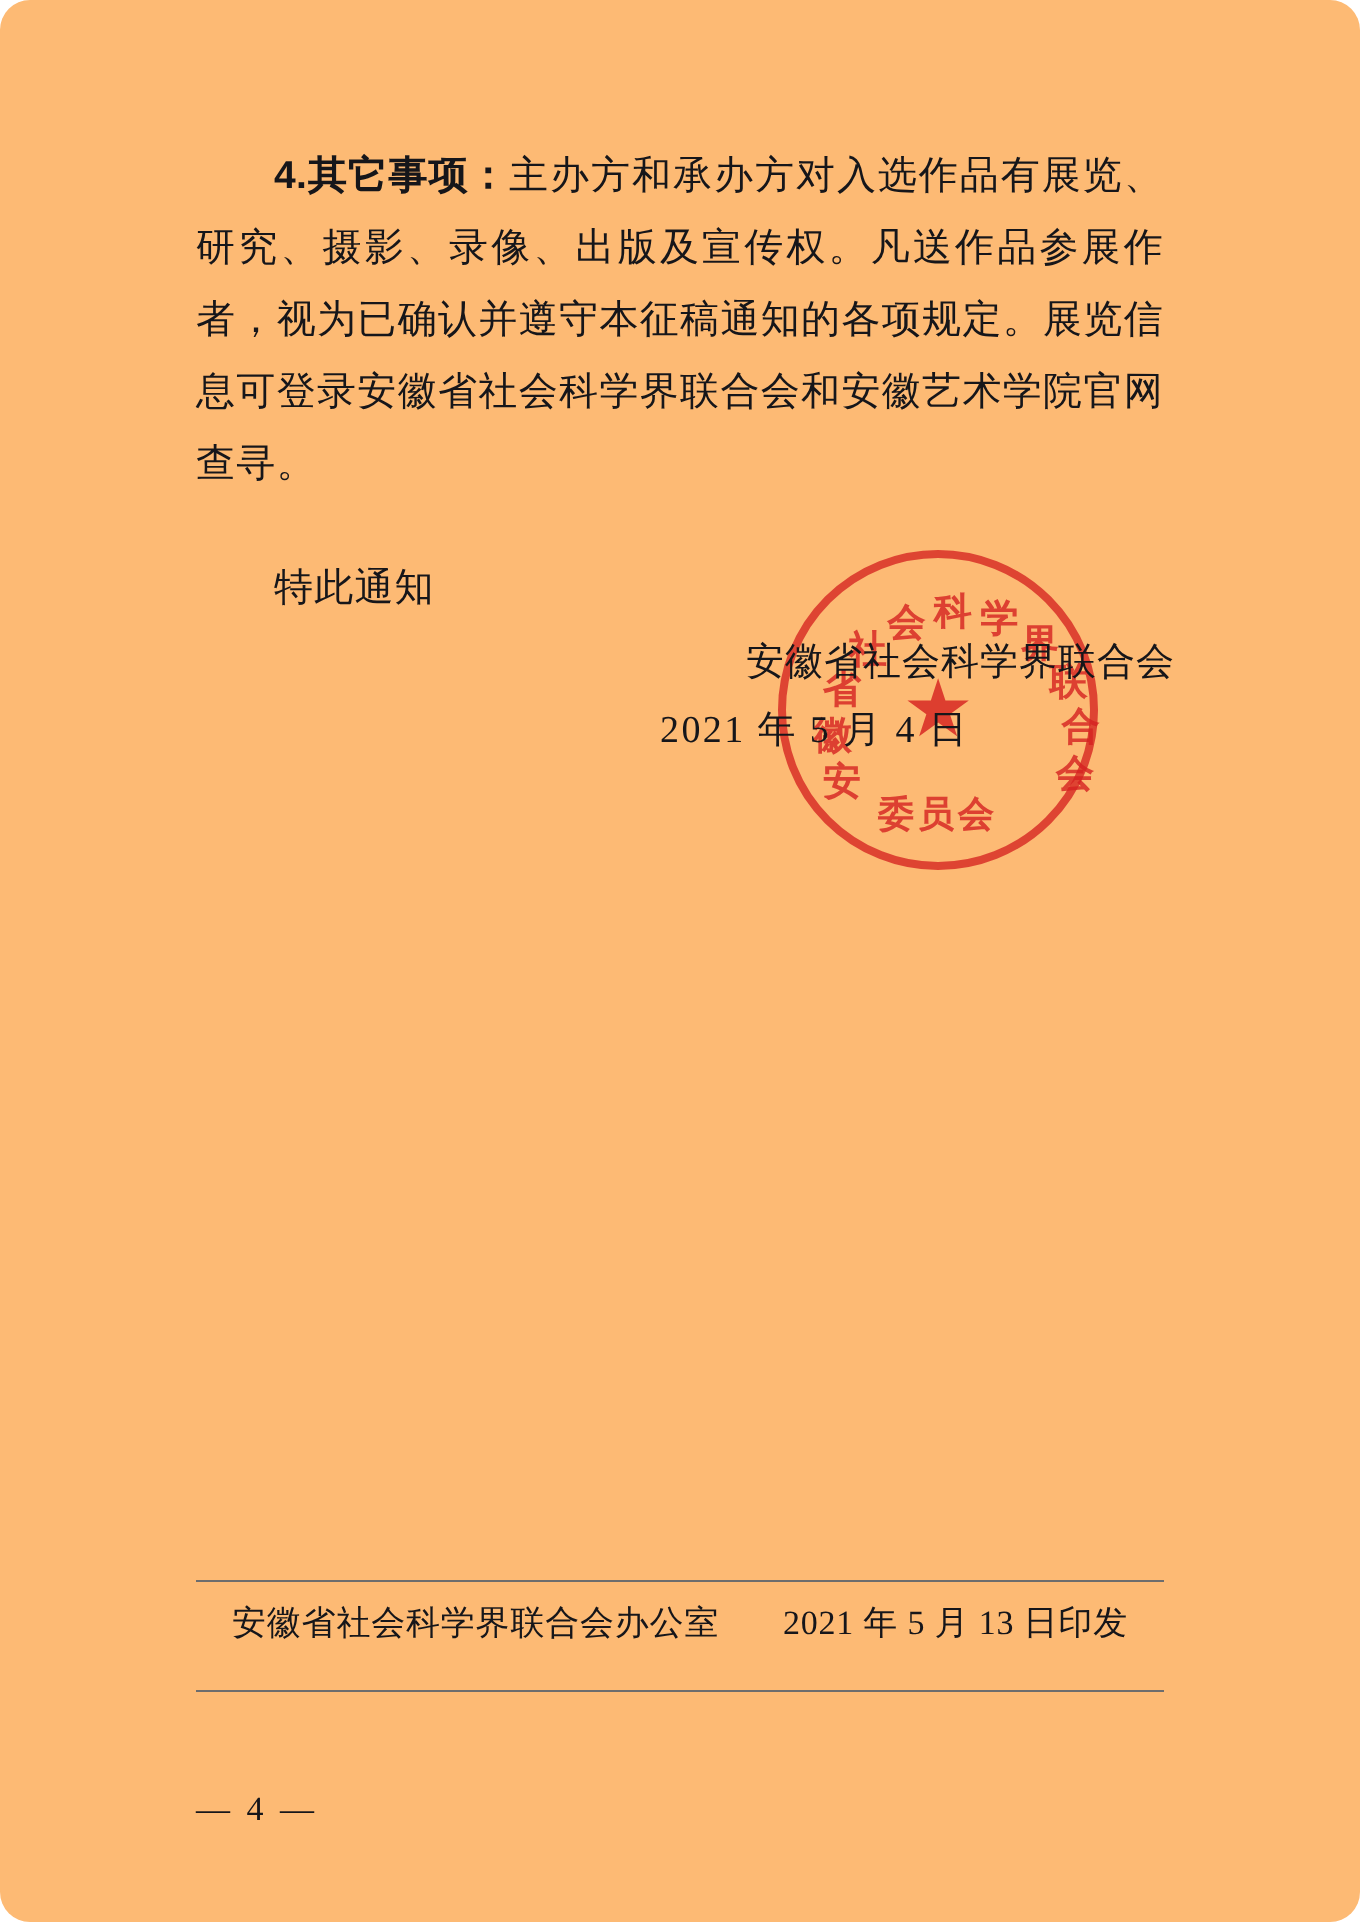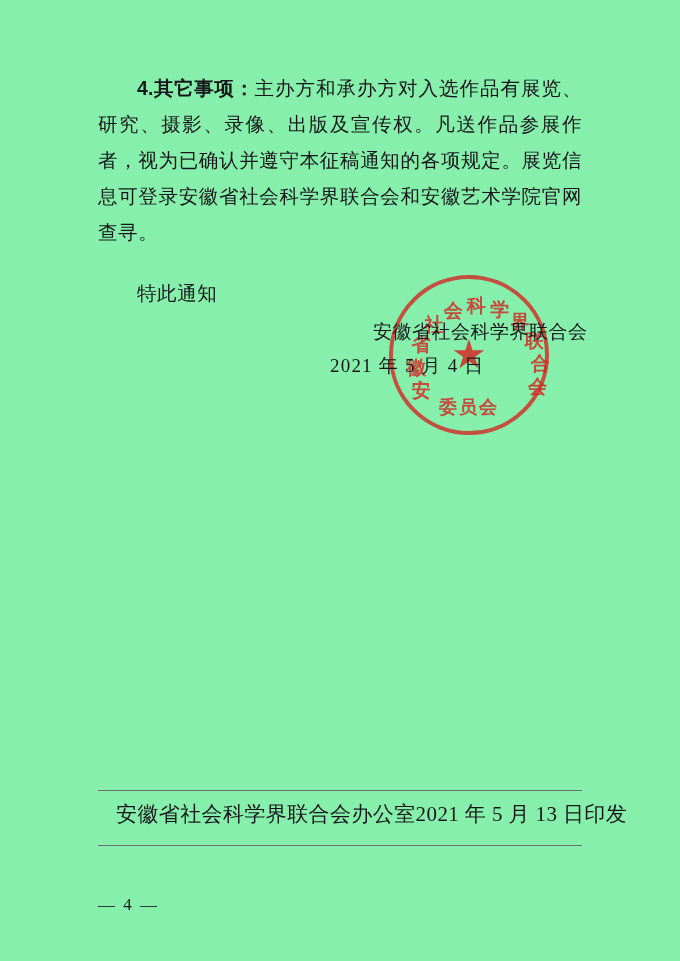--- a/index.html
+++ b/index.html
@@ -11,21 +11,22 @@
     height: 961px;
     background: #ffffff;
     font-family: "Liberation Serif", "DejaVu Serif", serif;
     color: #1a1a1a;
     position: relative;
     overflow: hidden;
   }
   .page {
     position: absolute;
     inset: 0;
-    background: #86efac;
+    background: #fdba74;
+    border-radius: 15px;
   }
   .content {
     position: absolute;
     left: 98px;
     top: 70px;
     width: 484px;
   }
   .para {
     font-size: 19.5px;
     line-height: 36px;
@@ -41,21 +42,20 @@
     font-weight: bold;
     letter-spacing: 0.2px;
   }
   .notice-line {
     font-size: 19.5px;
     line-height: 36px;
     letter-spacing: 0.6px;
     text-indent: 2em;
     margin: 26px 0 0 0;
     color: #16161a;
-    font-family: Liberation Mono, monospace;
   }
   .signature-block {
     position: absolute;
     left: 330px;
     top: 315px;
     width: 230px;
     text-align: left;
   }
   .sig-org {
     font-size: 19px;
@@ -142,21 +142,21 @@
     border-top: 1px solid #6d6d6d;
   }
   .footer-row {
     position: absolute;
     left: 98px;
     top: 800px;
     width: 484px;
     display: flex;
     align-items: center;
     justify-content: space-between;
-    font-size: 21px;
+    font-size: 17px;
     letter-spacing: 0.4px;
     color: #16161a;
     box-sizing: border-box;
     padding: 0 18px 0 18px;
     text-align: center;
   }
   .footer-left { white-space: nowrap; }
   .footer-right { white-space: nowrap; }
   .page-number {
     position: absolute;

